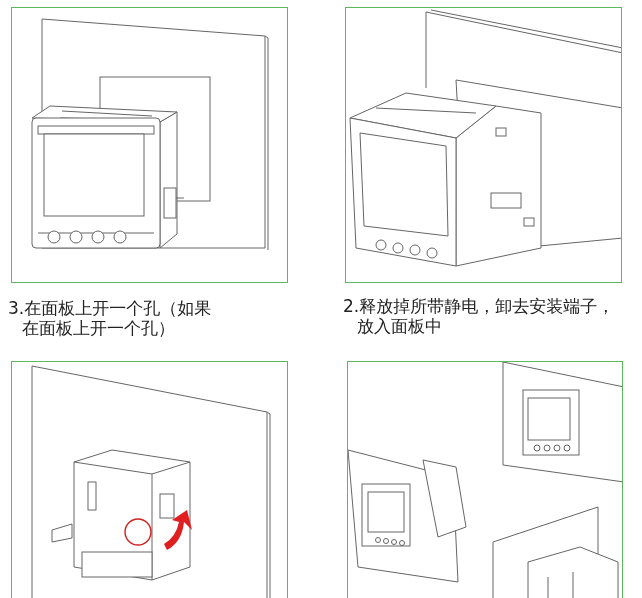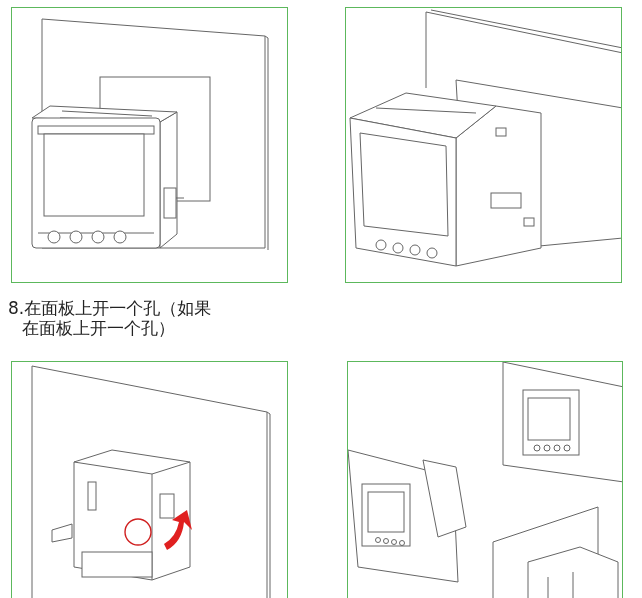--- a/index.html
+++ b/index.html
@@ -43,21 +43,21 @@
         <circle cx="64" cy="229" r="6" fill="#fff"></circle>
       <circle cx="86" cy="229" r="6" fill="#fff"></circle>
         <circle cx="108" cy="229" r="6" fill="#fff"></circle>
 
       <rect x="152" y="180" width="12" height="30" fill="#fff"></rect>
       <line x1="164" y1="190" x2="172" y2="190"></line>
     </g>
   </svg>
 </div>
 <div class="caption" id="c1">
-  <span>8.在面板上开一个孔（如果</span>
+  <span>3.在面板上开一个孔（如果</span>
   <span class="l2">在面板上开一个孔）</span>
 </div>
 
 <div class="panel" id="p2">
   <svg width="277" height="276" viewBox="0 0 277 276">
     <g fill="none" stroke="#666" stroke-width="1">
       <polyline points="80,4 80,80"></polyline>
       <line x1="80" y1="4" x2="277" y2="45"></line>
         <line x1="85" y1="2" x2="277" y2="40"></line>
       <polygon points="110,72 277,100 277,230 120,245" fill="#fff"></polygon>
@@ -73,20 +73,22 @@
       <polygon points="4,110 110,130 110,258 10,240" fill="#fff"></polygon>
       <polygon points="14,125 100,138 102,228 18,218" fill="#fff"></polygon>
       <circle cx="35" cy="237" r="5"></circle>
         <circle cx="52" cy="240" r="5"></circle>
       <circle cx="69" cy="242" r="5"></circle>
         <circle cx="86" cy="245" r="5"></circle>
     </g>
   </svg>
 </div>
 <div class="caption" id="c2">
+  <span>2.释放掉所带静电，卸去安装端子，</span>
+  <span class="l2">放入面板中</span>
 </div>
 
 <div class="panel" id="p3">
   <svg width="277" height="250" viewBox="0 0 277 250">
     <g fill="none" stroke="#666" stroke-width="1">
       <polygon points="20,4 255,50 255,250 20,250" fill="#fff"></polygon>
       <line x1="255" y1="50" x2="258" y2="52"></line>
         <line x1="258" y1="52" x2="258" y2="250"></line>
 
       <polygon points="62,100 100,88 178,100 178,205 140,218 62,205" fill="#fff"></polygon>

